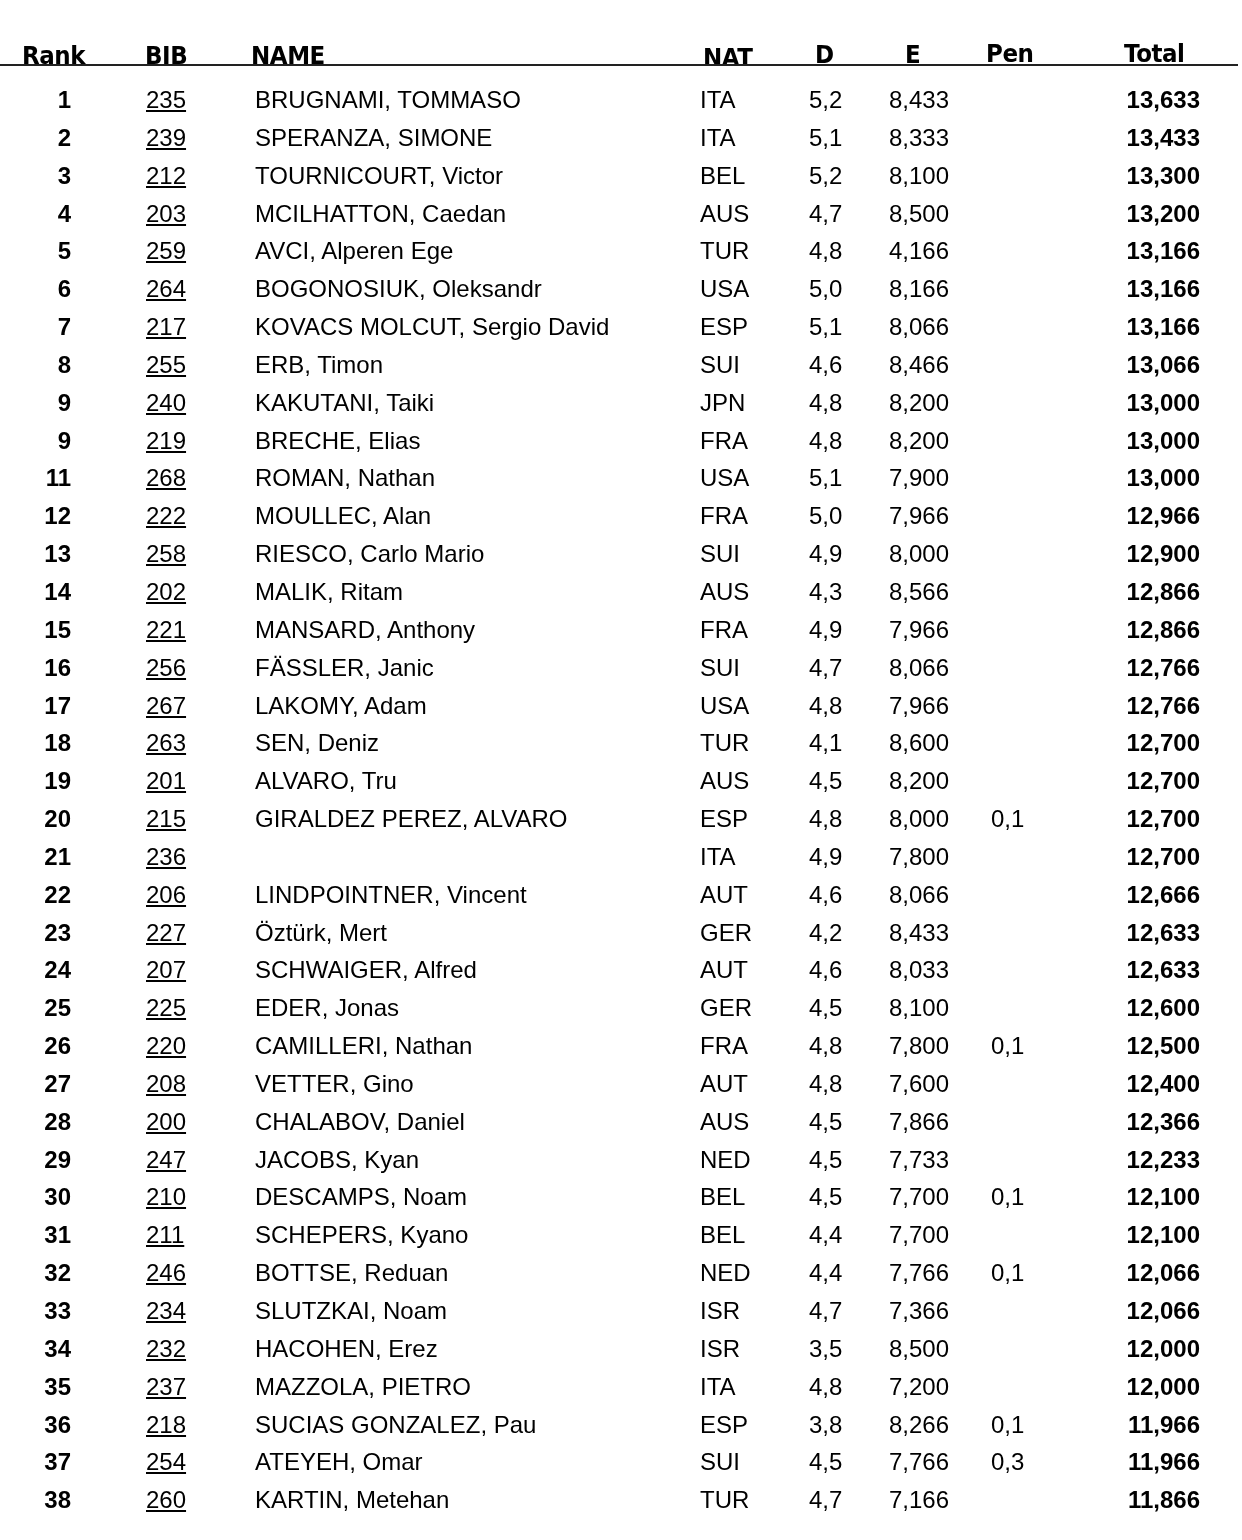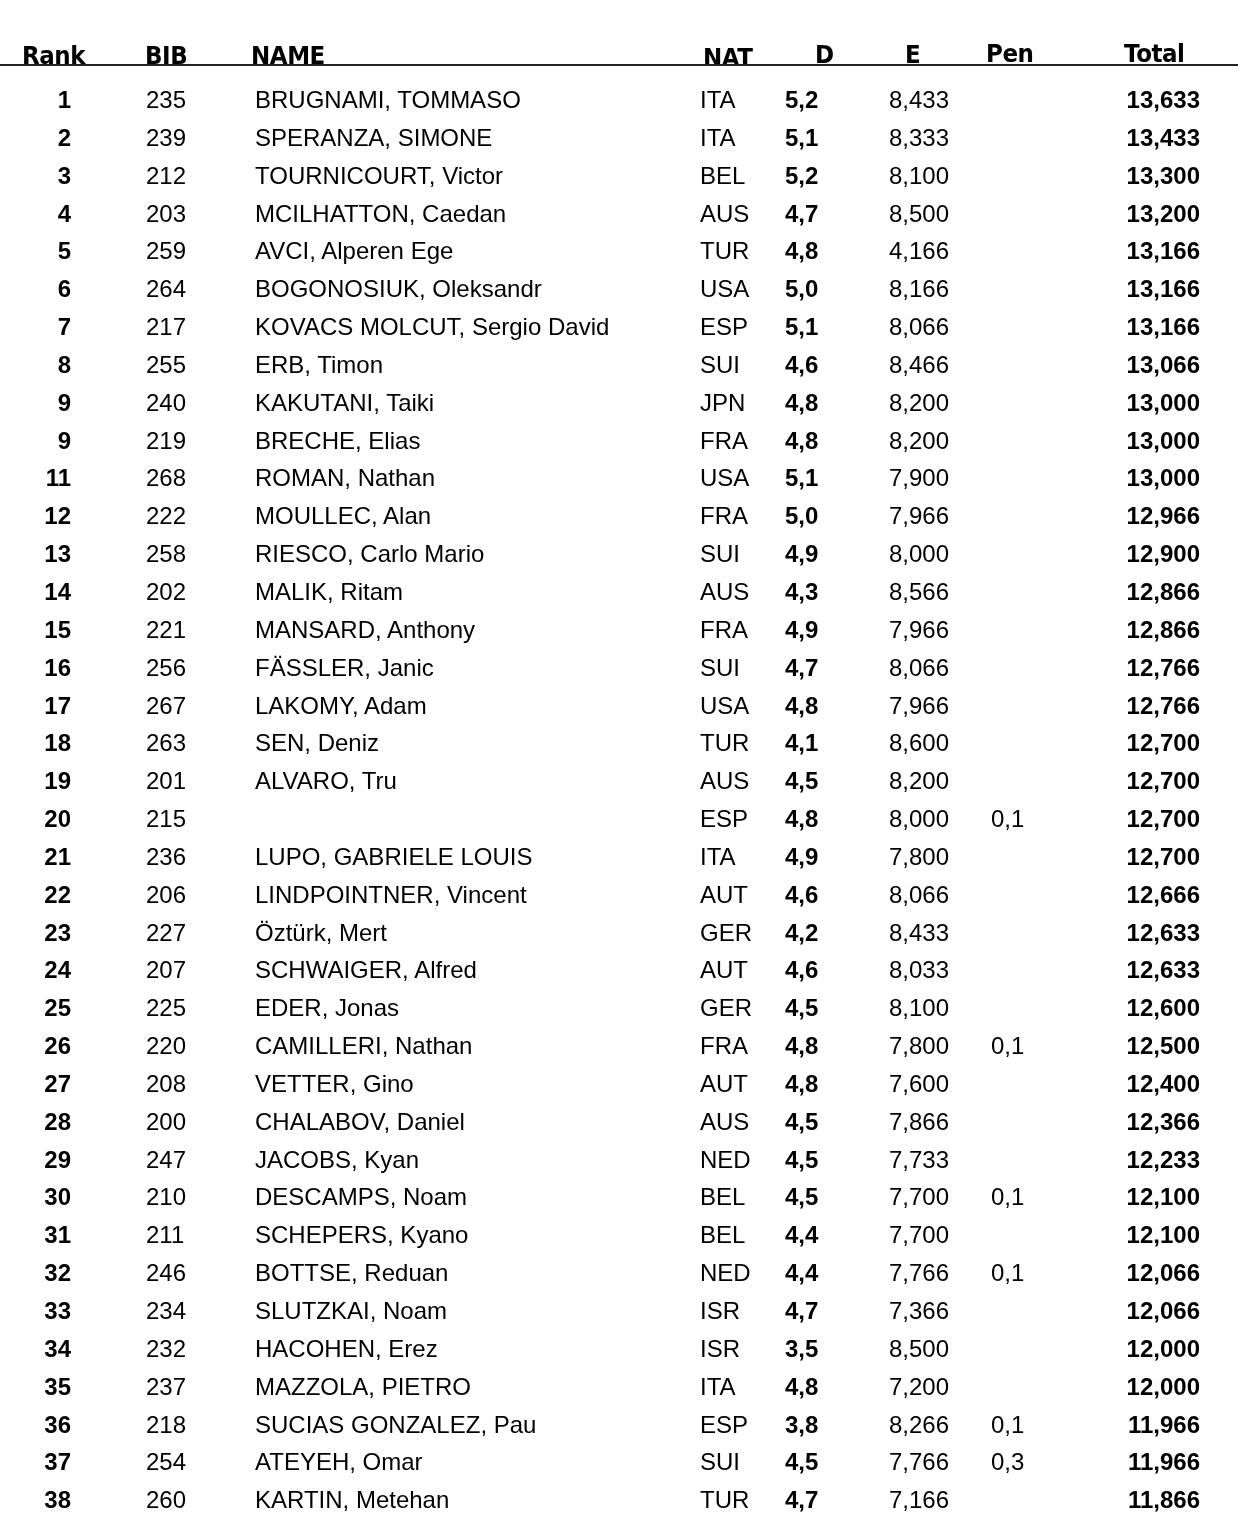--- a/index.html
+++ b/index.html
@@ -15,24 +15,24 @@
     font-family: "DejaVu Sans", sans-serif; letter-spacing: -0.5px;
     transform: scaleX(0.92); transform-origin: left top;
   }
   .rule {
     position: absolute; left: 0; top: 64px; width: 1238px; height: 2px; background: #222;
   }
   .rows { position: absolute; left: 0; top: 82px; width: 1242px; }
   .row { position: relative; height: 37.85px; font-size: 24px; }
   .cell { position: absolute; top: 4px; white-space: nowrap; }
   .c-rank { right: calc(1242px - 71px); font-weight: bold; text-align: right; }
-  .c-bib { left: 146px; }
+  .c-bib { left: 146px; text-decoration: underline; }
   .c-name { left: 255px; }
   .c-nat { left: 700px; }
-  .c-d { left: 785px; font-weight: bold; }
+  .c-d { left: 809px; }
   .c-e { left: 889px; }
   .c-pen { left: 991px; }
   .c-total { right: calc(1242px - 1200px); font-weight: bold; text-align: right; }
 </style>
 </head>
 <body>
 
 <div class="header">
   <span class="hcell" style="left:22px">Rank</span>
   <span class="hcell" style="left:145px">BIB</span>
@@ -251,31 +251,31 @@
     <span class="cell c-nat">AUS</span>
     <span class="cell c-d">4,5</span>
     <span class="cell c-e">8,200</span>
     <span class="cell c-pen"></span>
     <span class="cell c-total">12,700</span>
   </div>
 
   <div class="row">
     <span class="cell c-rank">20</span>
     <span class="cell c-bib">215</span>
+    <span class="cell c-name">GIRALDEZ PEREZ, ALVARO</span>
     <span class="cell c-nat">ESP</span>
     <span class="cell c-d">4,8</span>
     <span class="cell c-e">8,000</span>
     <span class="cell c-pen">0,1</span>
     <span class="cell c-total">12,700</span>
   </div>
 
   <div class="row">
     <span class="cell c-rank">21</span>
     <span class="cell c-bib">236</span>
-    <span class="cell c-name">LUPO, GABRIELE LOUIS</span>
     <span class="cell c-nat">ITA</span>
     <span class="cell c-d">4,9</span>
     <span class="cell c-e">7,800</span>
     <span class="cell c-pen"></span>
     <span class="cell c-total">12,700</span>
   </div>
 
   <div class="row">
     <span class="cell c-rank">22</span>
     <span class="cell c-bib">206</span>

